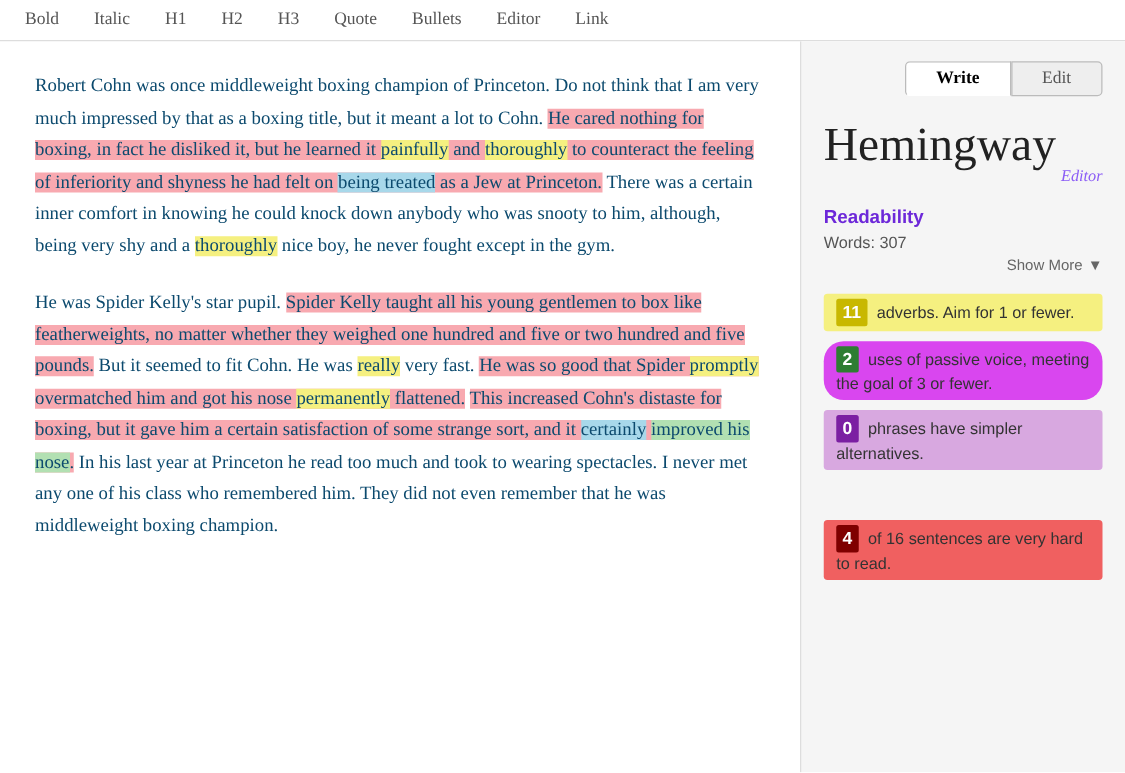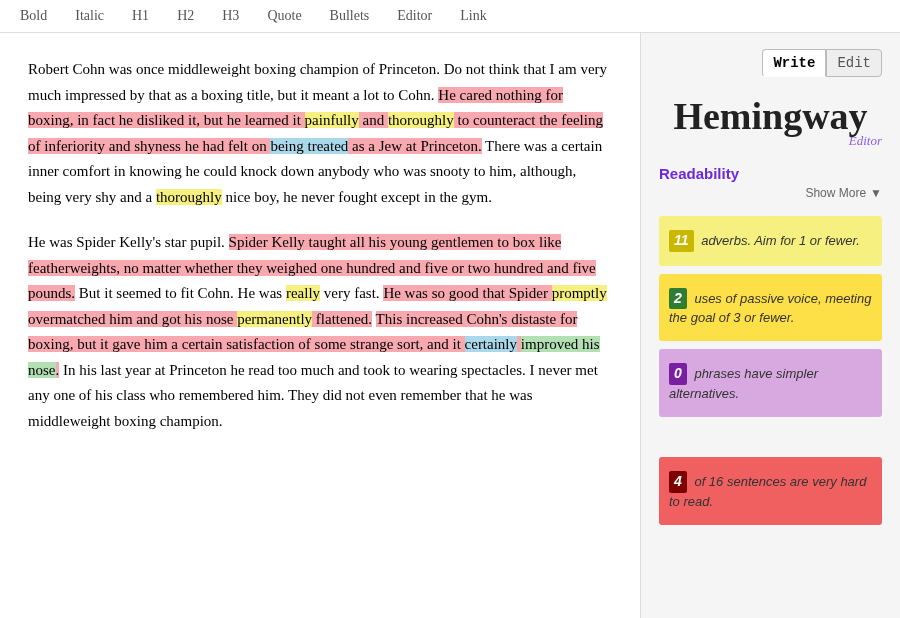--- a/index.html
+++ b/index.html
@@ -33,21 +33,21 @@
       overflow: hidden;
     }
 
     
     #editor-area {
       flex: 1;
       overflow-y: auto;
       padding: 24px 28px;
       line-height: 1.7;
       font-size: 15px;
-      color: #000000;
+      color: #0c4a6e;
     }
 
     .paragraph { margin-bottom: 20px; }
 
     
     .hl-pink { background-color: #f8a9b0; }
     .hl-blue { background-color: #a8d8ea; }
     .hl-green { background-color: #b2e0b2; }
     .hl-yellow { background-color: #f5f080; }
 
@@ -61,44 +61,43 @@
       flex-shrink: 0;
     }
 
     #write-edit-tabs {
       display: flex;
       gap: 0;
       margin-bottom: 20px;
       justify-content: flex-end;
     }
     .tab-btn {
-      padding: 5px 10px;
+      padding: 5px 24px;
       font-size: 14px;
       cursor: pointer;
       border: 1px solid #bbb;
       background: #eee;
       color: #555;
-      font-family: Liberation Mono, monospace;
+      font-family: Liberation Serif, serif;
     }
     .tab-btn.active {
       background: #fff;
       color: #000;
       font-weight: bold;
       border-bottom: 1px solid #fff;
     }
     .tab-btn:first-child { border-radius: 4px 0 0 4px; }
     .tab-btn:last-child { border-radius: 0 4px 4px 0; }
 
     #app-title {
       font-size: 38px;
-      font-weight: bold;
+      font-weight: normal;
       font-family: Georgia, serif;
       line-height: 1;
       color: #222;
-      text-align: center;
     }
     #app-subtitle {
       font-size: 13px;
       color: #8b5cf6;
       font-style: italic;
       margin-bottom: 16px;
       margin-top: -2px;
       text-align: right;
       font-family: Liberation Serif, serif;
     }
@@ -135,42 +134,41 @@
       cursor: pointer;
       margin-bottom: 16px;
       display: flex;
       align-items: center;
       gap: 4px;
       justify-content: flex-end;
     }
 
     .stat-card {
       border-radius: 3px;
-      padding: 14px 10px;
+      padding: 4px 10px;
       margin-bottom: 8px;
       font-size: 13px;
       font-family: Arial, sans-serif;
       color: #333;
       line-height: 1.4;
-      font-style: italic;
     }
     .stat-card .num {
       font-weight: bold;
       font-size: 14px;
       display: inline-block;
       margin-right: 4px;
       color: #fff;
       background: inherit;
       padding: 1px 5px;
       border-radius: 2px;
     }
 
     .card-yellow { background-color: #f5f080; }
     .card-yellow .num { background-color: #c8b800; color: #fff; }
-    .card-green { background-color: #fde047; }
+    .card-green { background-color: #d946ef; border-radius: 16px; }
     .card-green .num { background-color: #2e7d32; color: #fff; }
     .card-purple { background-color: #d8a8e0; }
     .card-purple .num { background-color: #7b1fa2; color: #fff; }
     .card-red { background-color: #f8a9b0; }
     .card-red .num { background-color: #c62828; color: #fff; }
     .card-darkred { background-color: #f06060; margin-top: 40px; }
     .card-darkred .num { background-color: #7f0000; color: #fff; }
   </style>
 </head>
 <body>
@@ -206,20 +204,21 @@
       <button class="tab-btn">Edit</button>
     </div>
 
     <div>
       <div id="app-title">Hemingway</div>
       <div id="app-subtitle">Editor</div>
     </div>
 
     <div id="readability-label">Readability</div>
 
+    <div id="words-line">Words: 307</div>
     <div id="show-more">
       <span>Show More</span>
       <span>▼</span>
     </div>
 
     <div id="stat-cards">
     <div class="stat-card card-yellow"><span class="num">11</span> adverbs. Aim for 1 or fewer.</div>
         <div class="stat-card card-green"><span class="num">2</span> uses of passive voice, meeting the goal of 3 or fewer.</div>
         <div class="stat-card card-purple"><span class="num">0</span> phrases have simpler alternatives.</div>
         <div class="stat-card card-darkred"><span class="num">4</span> of 16 sentences are very hard to read.</div>

